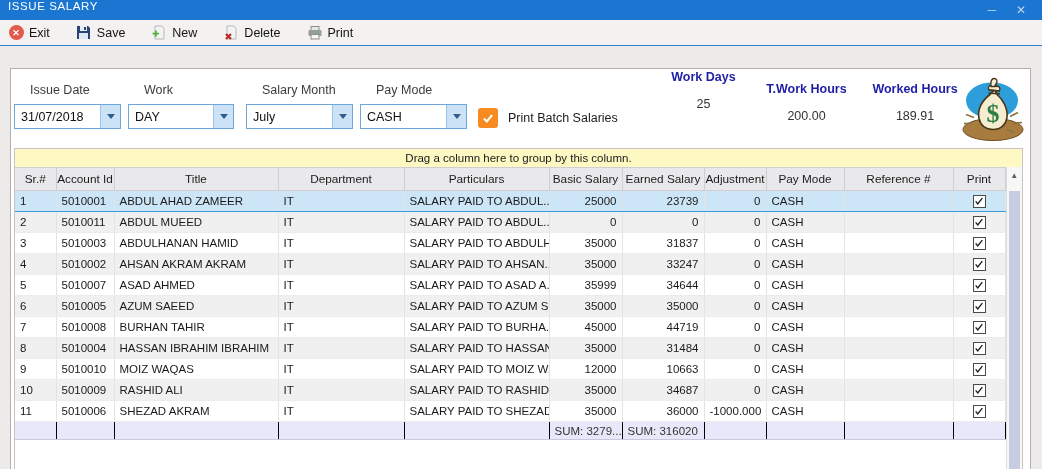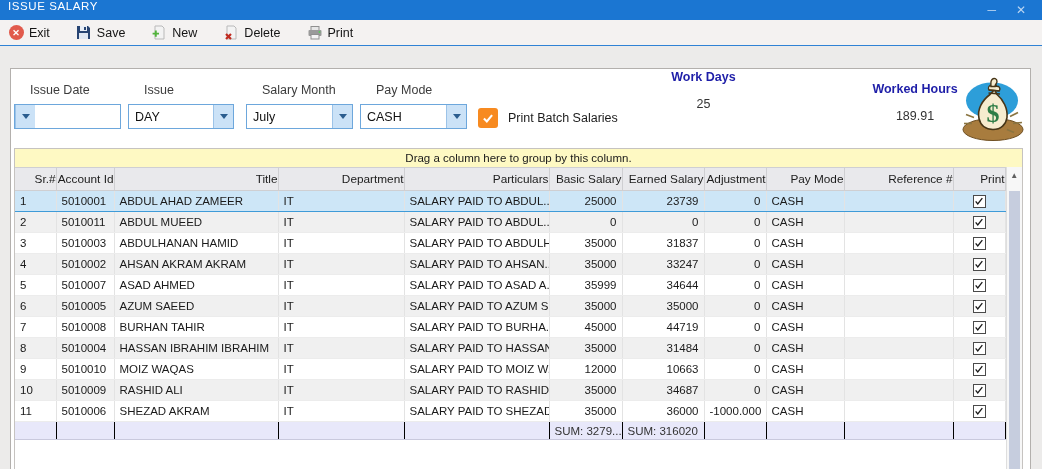--- a/index.html
+++ b/index.html
@@ -51,21 +51,21 @@
   .s2 { left:850px; top:13px; width:108px; }
   .moneybag { position:absolute; left:945px; top:3px; width:72px; height:73px; }
 
   
   .grid { position:absolute; left:3px; top:79px; width:1009px; height:340px;
           border:1px solid #c6c3c0; background:#fff; }
   .group-row { height:18px; line-height:18px; text-align:center; font-size:11.5px; color:#1a1a1a; background:#fef9c3; }
   .grid-body { display:flex; height:calc(100% - 18px); }
   table { border-collapse:collapse; table-layout:fixed; width:990px; align-self:flex-start; }
   th { background:#e9e9ec; border:1px solid #cfcfd2; border-left:none; font-weight:normal;
-       font-size:11.8px; color:#1b1b1b; height:23px; text-align:right; white-space:nowrap; overflow:hidden; }
+       font-size:11.8px; color:#1b1b1b; height:23px; text-align:center; white-space:nowrap; overflow:hidden; }
   td { font-size:11.5px; color:#1a1a1a; height:21px; padding:0 5px;
        border-right:1px solid #e3e3e3; border-bottom:1px solid #ececec;
        white-space:nowrap; overflow:hidden; }
   tbody tr.stripe td { background:#f0f0f0; }
   tbody tr.selected td { background:#cde6f7; border-bottom:1px solid #3f9bd8; }
   td.num { text-align:right; }
   td.ctr { text-align:center; padding:0; }
   .grid-check { width:13px; height:13px; border:1.5px solid #4a4a4a; background:#fff; margin:0 auto;
                 display:flex; align-items:center; justify-content:center; }
   tfoot td { background:#e8e8fa; border-right:1px solid #000000; border-top:1px solid #c9c9dd;
@@ -136,28 +136,29 @@
   </div>
 </div>
 
 <div class="panel">
 
   <div class="formrow">
 
     <div class="fld f0">
       <span class="flabel">Issue Date</span>
       <div class="combo">
+        <span class="cval">31/07/2018</span>
         <span class="cbtn">
             <span class="caret"></span>
           </span>
       </div>
     </div>
 
     <div class="fld f1">
-      <span class="flabel">Issue</span>
+      <span class="flabel">Work</span>
       <div class="combo">
         <span class="cval">DAY</span>
         <span class="cbtn">
             <span class="caret"></span>
           </span>
       </div>
     </div>
 
     <div class="fld f2">
       <span class="flabel">Salary Month</span>
@@ -184,20 +185,24 @@
         <svg width="14" height="14" viewBox="0 0 24 24">
             <path d="M5 13l5 5 9-11" stroke="#fff" stroke-width="3.6" fill="none"></path>
           </svg>
       </span>
       <span class="chk-label">Print Batch Salaries</span>
     </div>
 
     <div class="stat s0">
       <span class="slabel">Work Days</span>
       <span class="sval">25</span>
+    </div>
+    <div class="stat s1">
+      <span class="slabel">T.Work Hours</span>
+      <span class="sval">200.00</span>
     </div>
     <div class="stat s2">
       <span class="slabel">Worked Hours</span>
       <span class="sval">189.91</span>
     </div>
 
     <svg class="moneybag" viewBox="0 0 72 72">
       <ellipse cx="36" cy="28" rx="26" ry="18" fill="#2d9ed9"></ellipse>
       <ellipse cx="37" cy="57" rx="30" ry="11" fill="#a87c3e" stroke="#6e4f23" stroke-width="1"></ellipse>
       <g stroke="#8a7440" stroke-width="1.6">

